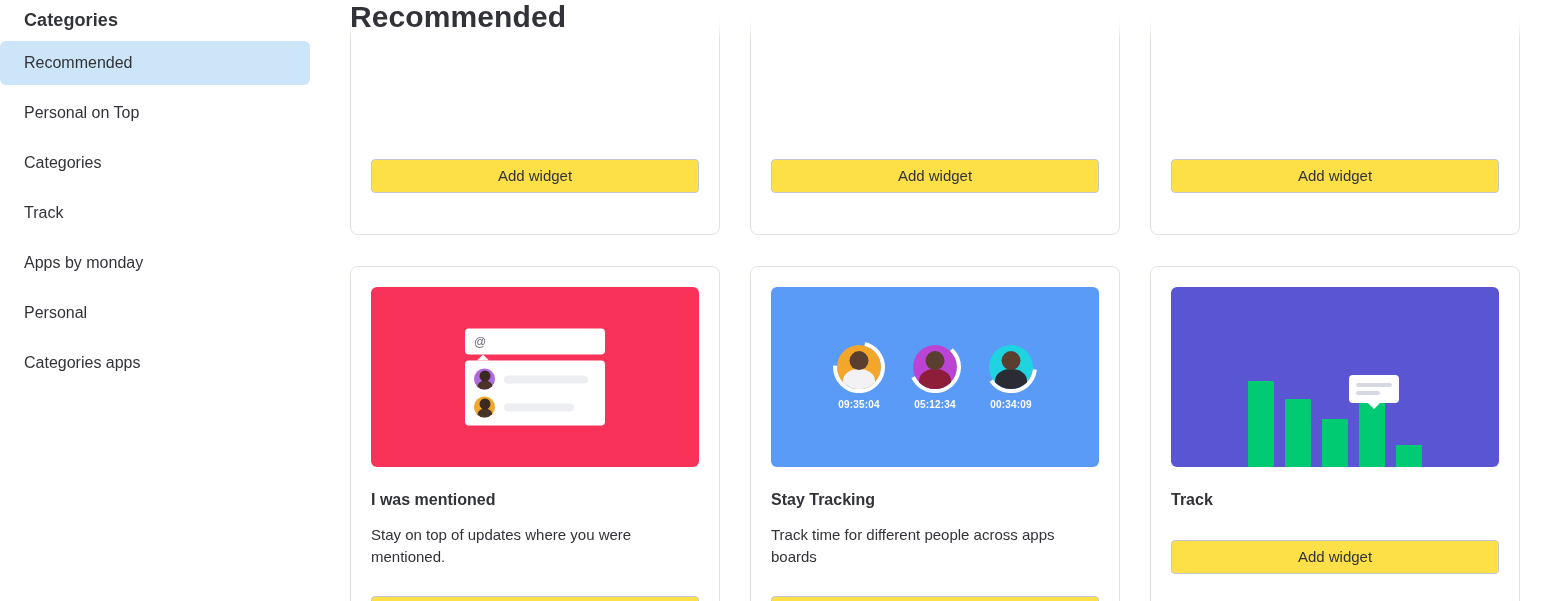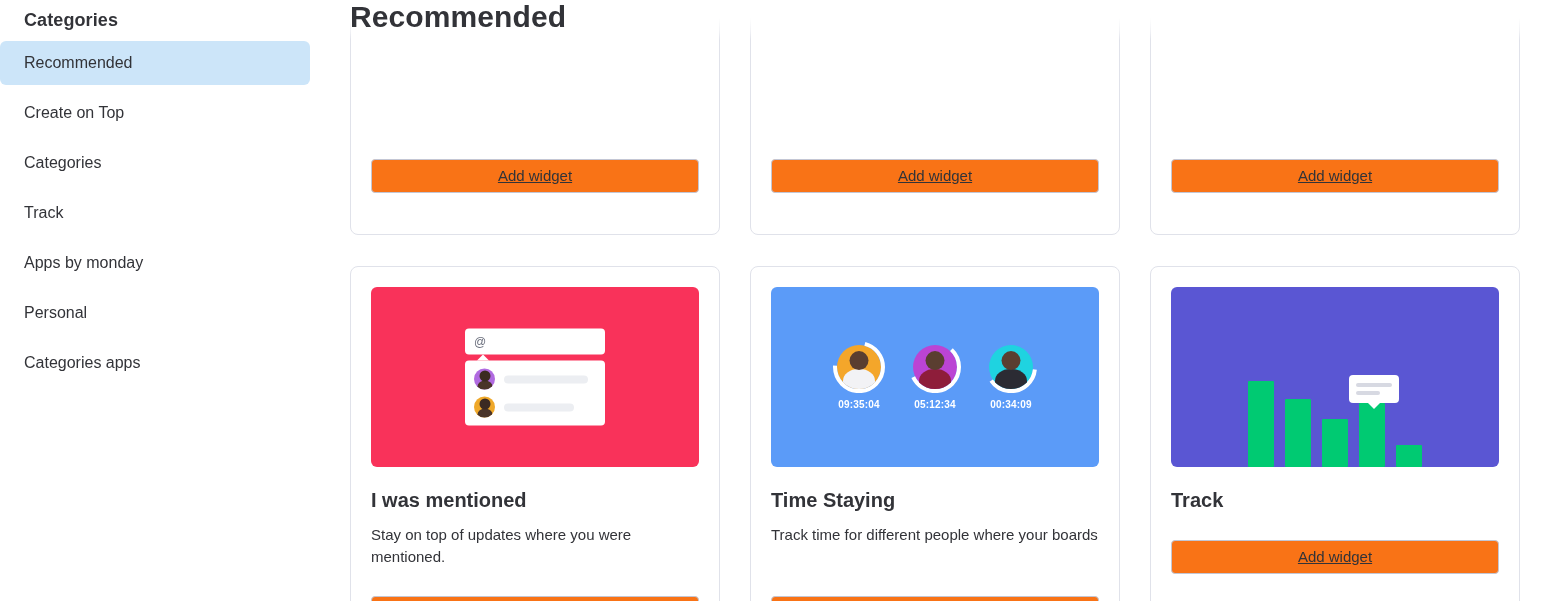--- a/index.html
+++ b/index.html
@@ -56,34 +56,33 @@
     background: #fff;
     border: 1px solid #e0e2ea;
     border-radius: 8px;
     padding: 20px;
     height: 370px;
   }
   .card-art {
     height: 180px; border-radius: 6px; position: relative; overflow: hidden;
   }
   .card-title {
-    font-size: 20px; font-weight: 700; color: #323338;
+    font-size: 16px; font-weight: 700; color: #323338;
     margin-top: 21px; line-height: 24px;
   }
   .card-desc {
     font-size: 15px; color: #323338; line-height: 22px; margin-top: 12px;
     height: 44px;
   }
   .add-btn {
     display: block; width: 100%; height: 34px; margin-top: 28px;
-    background: #f97316; border: 1px solid #c3c6d4; border-radius: 4px;
+    background: #fde047; border: 1px solid #c3c6d4; border-radius: 4px;
     font-family: "Liberation Sans", sans-serif;
     font-size: 15px; color: #323338; cursor: pointer; line-height: 32px;
     text-align: center;
-    text-decoration: underline;
   }
 
   
   .art-mention { background: #f9325a; }
   .mention-stack {
     position: absolute; left: 50%; top: 50%; transform: translate(-50%,-50%);
     width: 140px;
   }
   .mention-input {
     background: #fff; border-radius: 4px; height: 26px;
@@ -172,21 +171,21 @@
 
 <div class="app">
 
   <aside class="sidebar">
     <div class="sidebar-title">Categories</div>
     <ul class="cat-list">
       <li class="cat-item active">
         <span>Recommended</span>
       </li>
       <li class="cat-item">
-        <span>Create on Top</span>
+        <span>Personal on Top</span>
       </li>
       <li class="cat-item">
         <span>Categories</span>
       </li>
       <li class="cat-item">
         <span>Track</span>
       </li>
       <li class="cat-item">
         <span>Apps by monday</span>
       </li>
@@ -271,22 +270,22 @@
               <div class="ring">
                 <div class="ring-inner cyan"></div>
                 <svg viewBox="0 0 52 52">
                   <circle cx="26" cy="26" r="24" fill="none" stroke="#ffffff" stroke-width="4" stroke-dasharray="58 93" stroke-dashoffset="-40" transform="rotate(-90 26 26)"></circle>
                 </svg>
               </div>
               <div class="timer-label">00:34:09</div>
             </div>
           </div>
         </div>
-        <div class="card-title">Time Staying</div>
-        <div class="card-desc">Track time for different people where your boards</div>
+        <div class="card-title">Stay Tracking</div>
+        <div class="card-desc">Track time for different people across apps boards</div>
         <button class="add-btn">Add widget</button>
       </div>
 
       <div class="card">
         <div class="card-art art-chart">
           <div class="bars">
             <div class="bar" style="height:86px"></div>
             <div class="bar" style="height:68px"></div>
             <div class="bar" style="height:48px"></div>
             <div class="bar" style="height:64px"></div>

